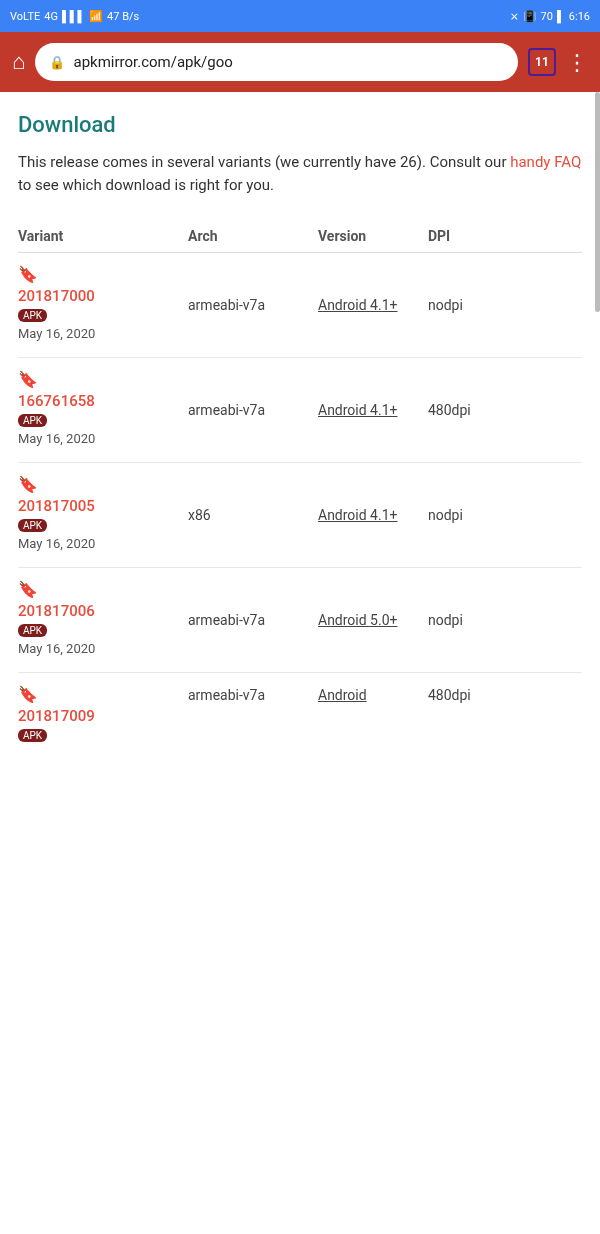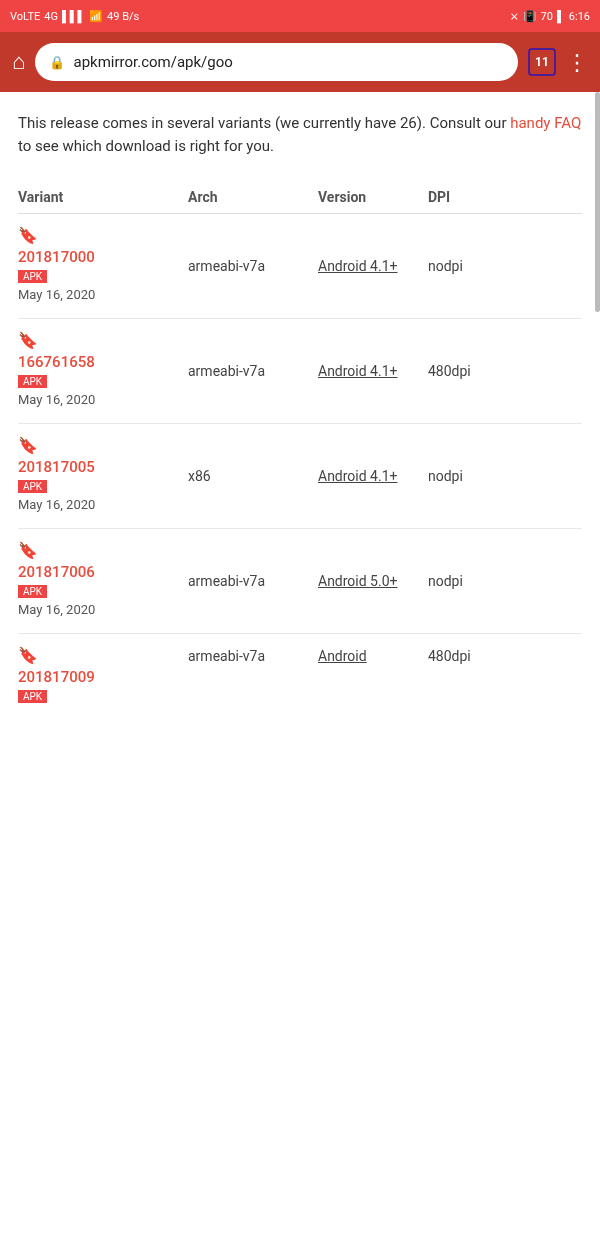--- a/index.html
+++ b/index.html
@@ -7,21 +7,21 @@
     body {
       width: 600px;
       min-height: 1234px;
       font-family: 'Roboto', Arial, sans-serif;
       background: #fff;
       overflow-x: hidden;
     }
 
     
     .status-bar {
-      background: #ef4444;
+      background: #3b82f6;
       color: #fff;
       height: 32px;
       display: flex;
       align-items: center;
       justify-content: space-between;
       padding: 0 10px;
       font-size: 11px;
     }
     .status-left {
       display: flex;
@@ -152,25 +152,25 @@
     }
 
     .variant-number {
       color: #e74c3c;
       font-size: 15px;
       font-weight: 500;
       text-decoration: none;
     }
 
     .apk-badge {
-      background: #ef4444;
+      background: #7f1d1d;
       color: #fff;
       font-size: 10px;
       padding: 1px 5px;
-      border-radius: 0;
+      border-radius: 6px;
       display: inline-block;
       width: fit-content;
     }
 
     .date-text {
       font-size: 13px;
       color: #555;
       line-height: 1.3;
     }
 
@@ -201,21 +201,21 @@
   </style>
 </head>
 <body>
 
 <div class="status-bar">
   <div class="status-left">
     <span>VoLTE</span>
     <span>4G</span>
     <span>▌▌▌</span>
     <span>📶</span>
-    <span>49 B/s</span>
+    <span>47 B/s</span>
   </div>
   <div class="status-right">
     <span>⨯</span>
     <span>📳</span>
     <span>70</span>
     <span>▌</span>
     <span>6:16</span>
   </div>
 </div>
 
@@ -227,20 +227,21 @@
   </div>
   <div class="tab-count-btn">11</div>
   <span class="more-icon">⋮</span>
 </div>
 
 <div class="page-wrapper">
   <div class="scrollbar"></div>
 
   <div class="content">
 
+    <h2 class="section-title">Download</h2>
 
     <p class="intro-text">
       <span>This release comes in several variants (we currently have 26). Consult our </span><a class="link" href="#">handy FAQ</a><span> to see which download is right for you.</span>
     </p>
 
     <div class="table-header">
       <span>Variant</span>
       <span>Arch</span>
       <span>Version</span>
       <span>DPI</span>

